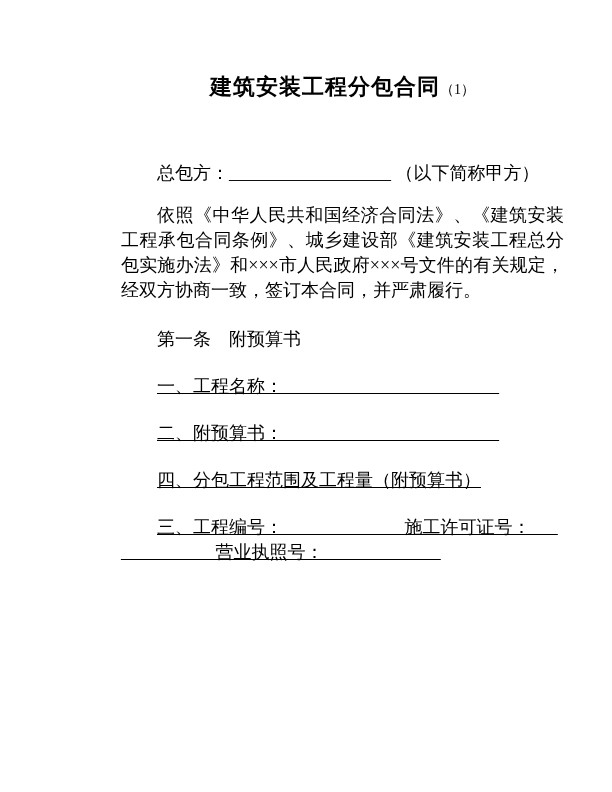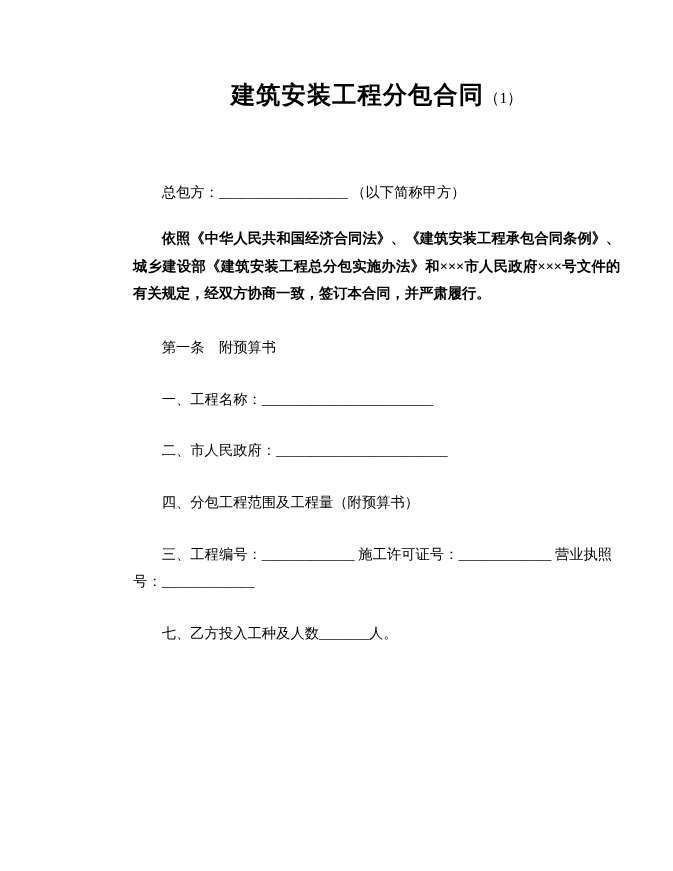--- a/index.html
+++ b/index.html
@@ -26,51 +26,50 @@
     font-size: 22px;
     line-height: 30px;
     letter-spacing: 1px;
   }
   .doc-title .suffix {
     font-size: 14px;
     font-weight: normal;
     letter-spacing: 0;
   }
   p {
-    font-size: 13px;
+    font-size: 18px;
     line-height: 25px;
     text-indent: 2em;
     word-break: break-all;
   }
   p.party { margin: 0; }
-  p.intro { margin-top: 17px; text-align: justify; font-weight: bold; }
+  p.intro { margin-top: 17px; text-align: justify; }
   p.heading { margin-top: 24px; }
-  p.clause { margin-top: 22px; }
+  p.clause { margin-top: 22px; text-decoration: underline; }
 </style>
 </head>
 <body>
 
 <div class="page">
 
   <div class="doc-title">
     <span class="main">建筑安装工程分包合同</span><span class="suffix">（1）</span>
   </div>
 
   <p class="party">总包方：__________________ （以下简称甲方）</p>
 
 
   <p class="intro">依照《中华人民共和国经济合同法》、《建筑安装工程承包合同条例》、城乡建设部《建筑安装工程总分包实施办法》和×××市人民政府×××号文件的有关规定，经双方协商一致，签订本合同，并严肃履行。</p>
 
   <p class="heading">第一条　附预算书</p>
 
   <p class="clause">一、工程名称：________________________</p>
 
-  <p class="clause">二、市人民政府：________________________</p>
+  <p class="clause">二、附预算书：________________________</p>
 
   <p class="clause">四、分包工程范围及工程量（附预算书）</p>
 
   <p class="clause">三、工程编号：_____________ 施工许可证号：_____________ 营业执照号：_____________</p>
 
 
 
-  <p class="clause">七、乙方投入工种及人数_______人。</p>
 
 </div>
 
 </body></html>

